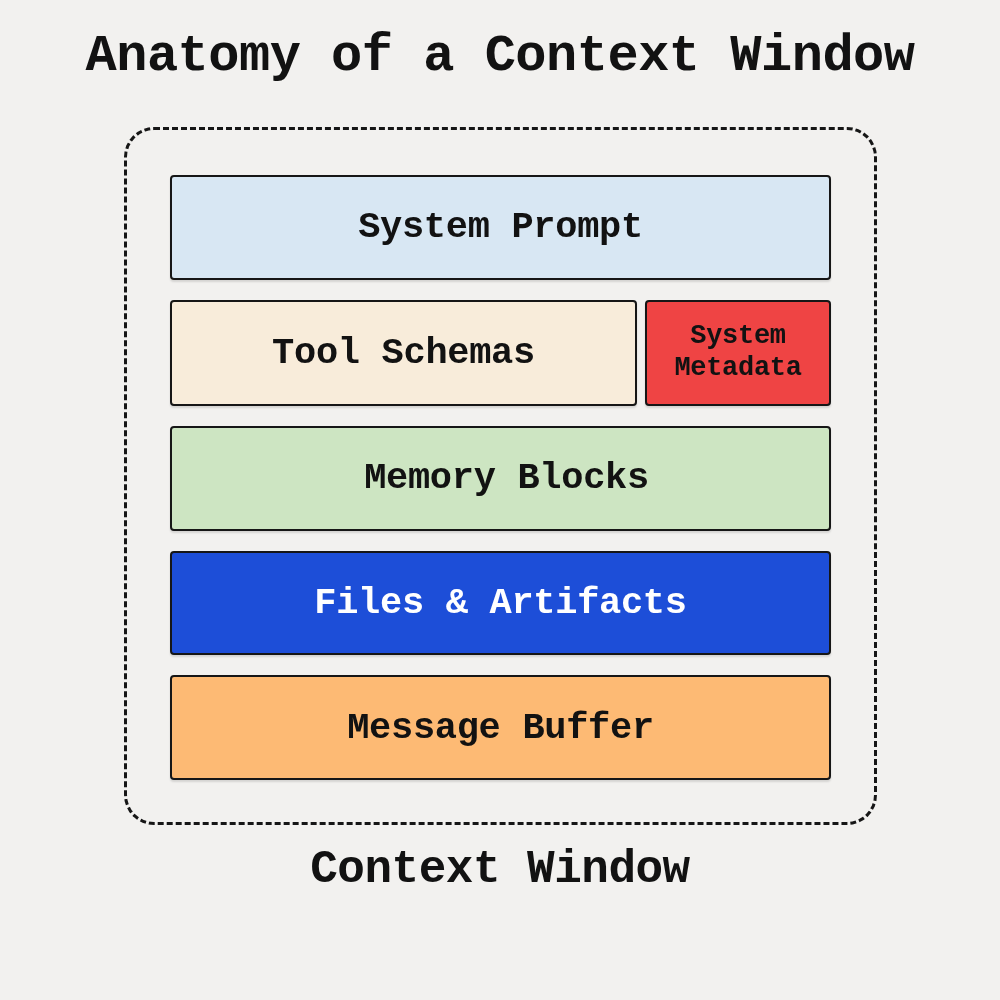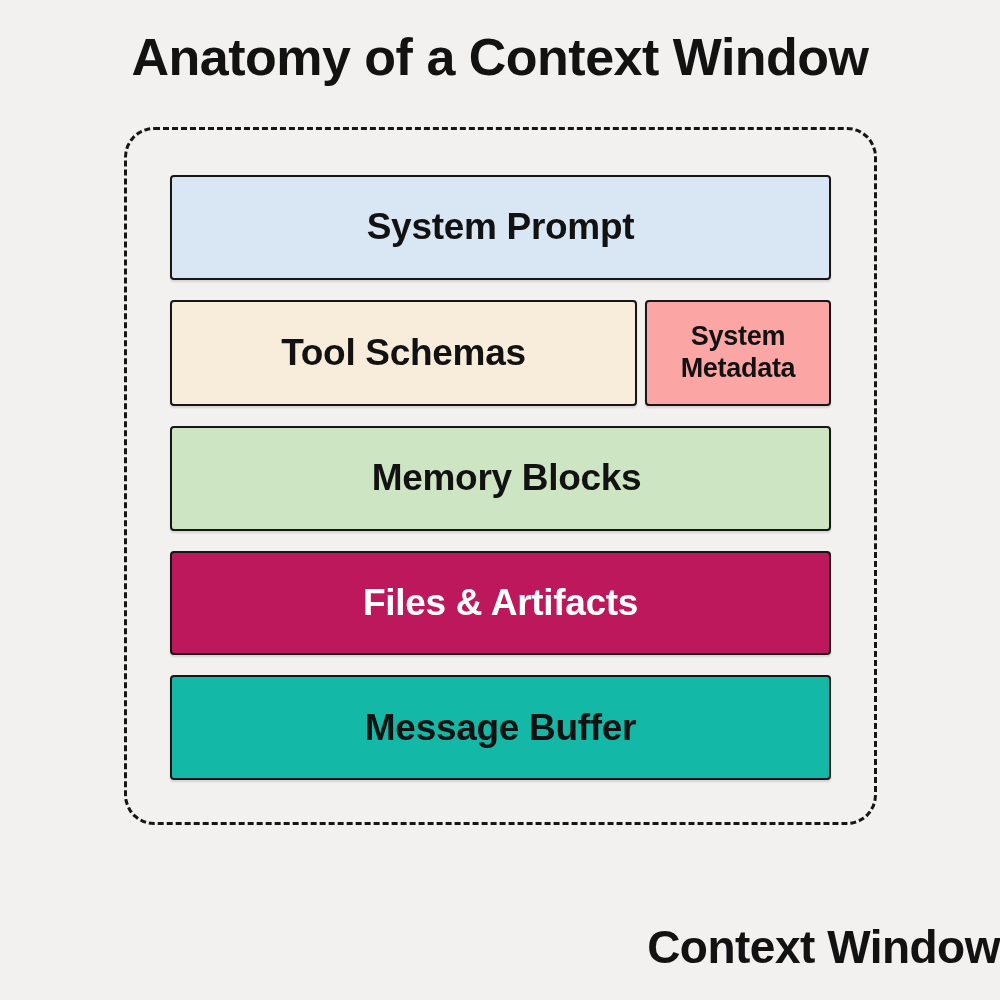--- a/index.html
+++ b/index.html
@@ -4,21 +4,21 @@
 <style>
   html, body {
     margin: 0;
     padding: 0;
   }
   .page {
     position: relative;
     width: 1000px;
     height: 1000px;
     background: #f2f1ef;
-    font-family: Liberation Sans, sans-serif;
+    font-family: Liberation Mono, monospace;
     overflow: hidden;
   }
   .title {
     margin: 0;
     padding-top: 27px;
     text-align: center;
     font-size: 52px;
     font-weight: 700;
     letter-spacing: -0.5px;
     color: #121212;
@@ -63,22 +63,22 @@
   .box-narrow {
     flex: 1;
     font-size: 27px;
     line-height: 1.18;
     padding: 0 18px;
   }
   .footer-label {
     position: absolute;
     left: 0;
     right: 0;
-    top: 920px;
-    text-align: right;
+    top: 844px;
+    text-align: center;
     font-size: 46px;
     font-weight: 700;
     letter-spacing: -0.5px;
     color: #121212;
   }
 </style>
 </head>
 <body>
 
 <div class="page">
@@ -88,34 +88,34 @@
   <div class="context-box">
 
     <div class="box box-full" style="background: rgb(216, 231, 243); color: rgb(18, 18, 18);">
       <span>System Prompt</span>
     </div>
 
     <div class="row">
       <div class="box box-wide" style="background: rgb(248, 236, 218); color: rgb(18, 18, 18);">
         <span>Tool Schemas</span>
       </div>
-      <div class="box box-narrow" style="background: #fca5a5; color: rgb(18, 18, 18);">
+      <div class="box box-narrow" style="background: #ef4444; color: rgb(18, 18, 18);">
         <span>System Metadata</span>
       </div>
     </div>
 
     <div class="box box-full" style="background: rgb(205, 229, 194); color: rgb(18, 18, 18); padding-left: 12px;">
       <span>Memory Blocks</span>
     </div>
 
-    <div class="box box-full" style="background: #be185d; color: rgb(255, 255, 255); justify-content: center;">
+    <div class="box box-full" style="background: #1d4ed8; color: rgb(255, 255, 255); justify-content: center;">
       <span>Files &amp; Artifacts</span>
     </div>
 
-    <div class="box box-full" style="background: #14b8a6; color: rgb(18, 18, 18);">
+    <div class="box box-full" style="background: #fdba74; color: rgb(18, 18, 18);">
       <span>Message Buffer</span>
     </div>
 
   </div>
 
   <div class="footer-label">Context Window</div>
 
 </div>
 
 </body></html>

